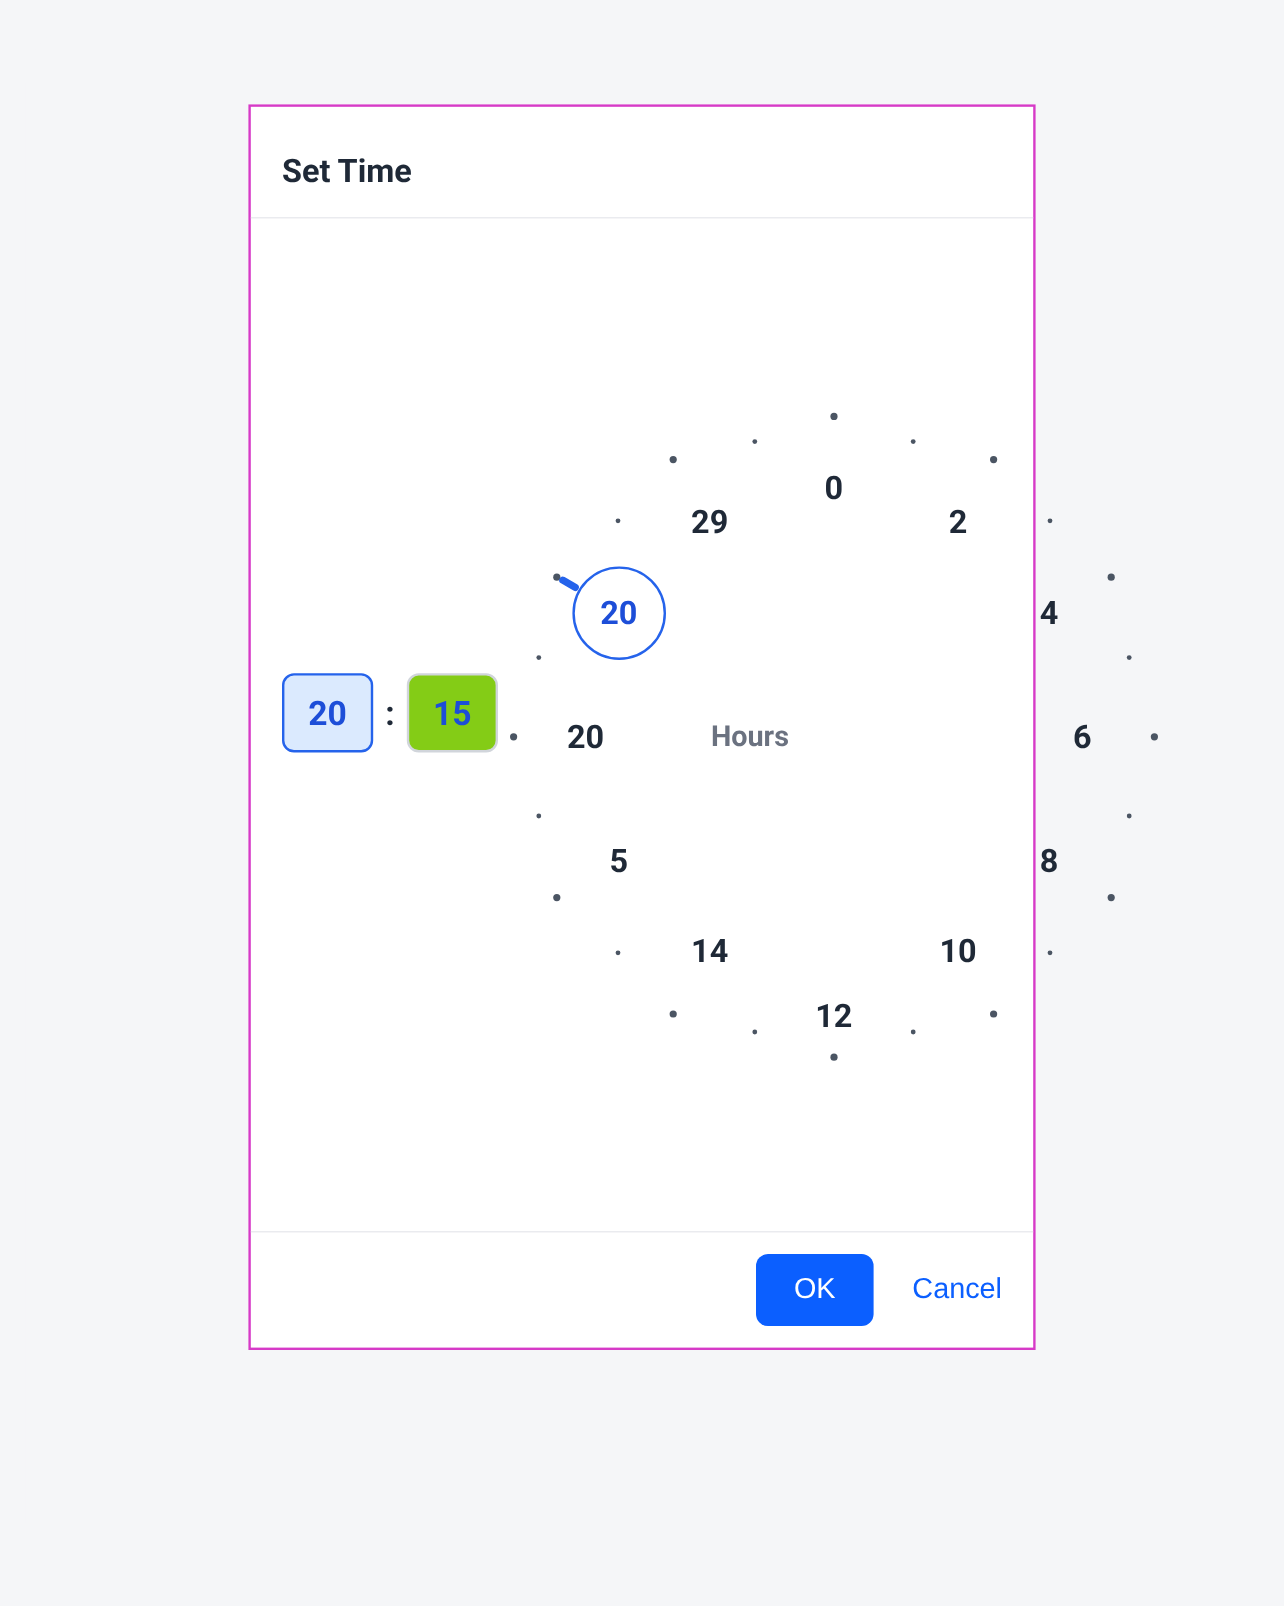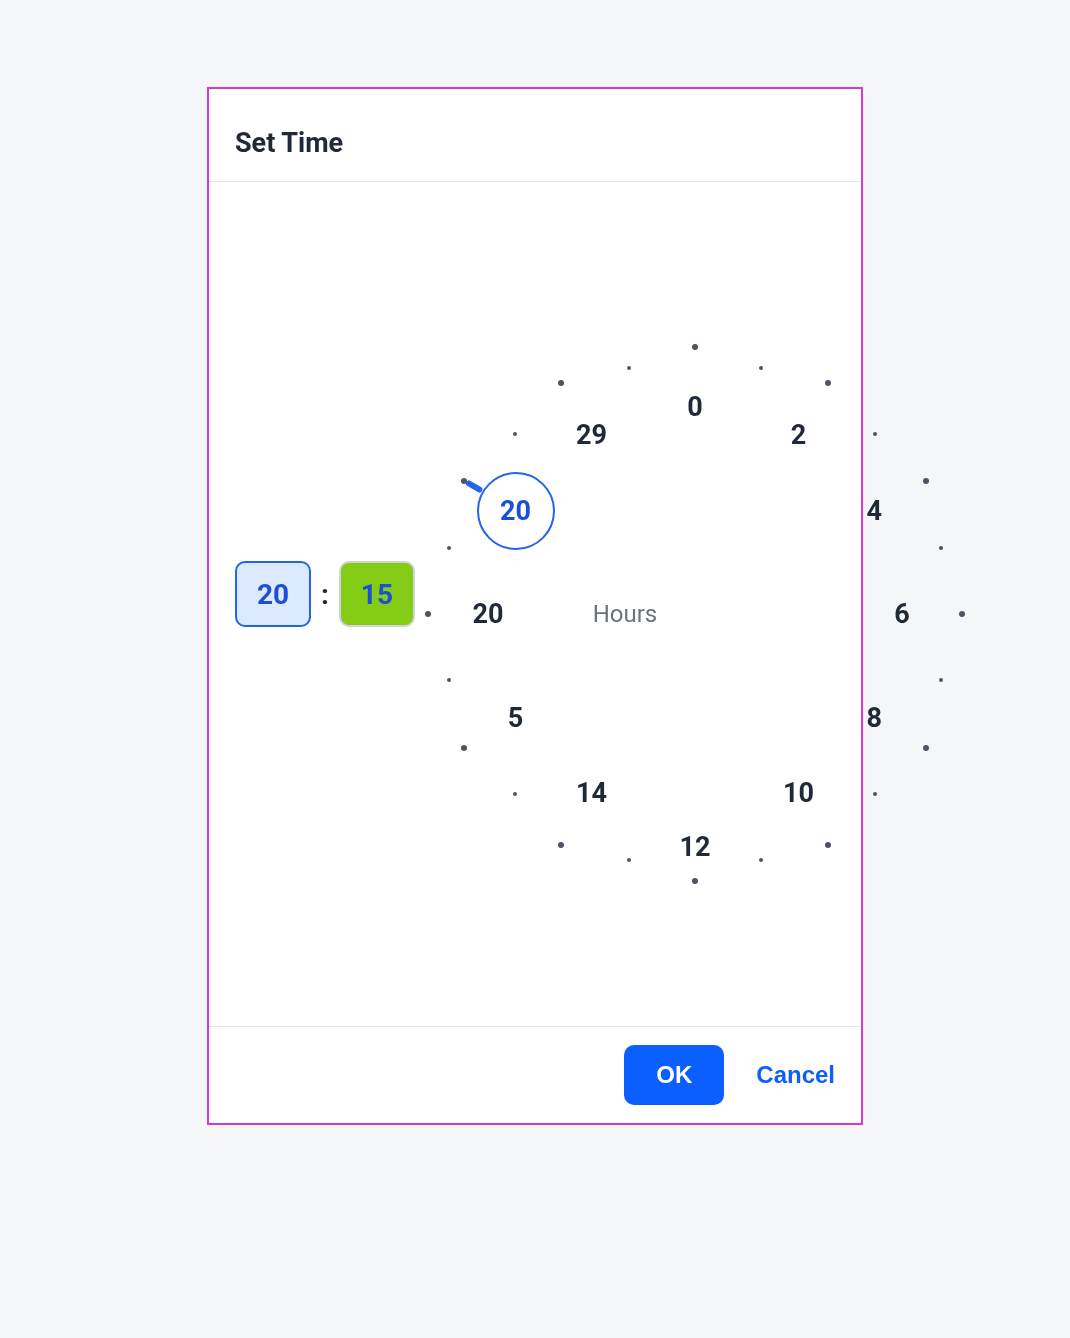--- a/index.html
+++ b/index.html
@@ -90,21 +90,21 @@
       width: 560px;
       height: 560px;
     }
     .clock-label {
       position: absolute;
       top: 50%;
       left: 50%;
       transform: translate(-50%, -50%);
       font-size: 24px;
       color: #6b7280;
-      font-weight: 400;
+      font-weight: 700;
     }
     .clock-number {
       position: absolute;
       font-size: 27px;
       font-weight: 700;
       color: #1f2937;
       transform: translate(-50%, -50%);
       cursor: pointer;
     }
     .clock-dot {
@@ -152,31 +152,31 @@
       padding: 18px 26px;
       display: flex;
       justify-content: flex-end;
       align-items: center;
       gap: 32px;
     }
     .btn-ok {
       background: #0b5fff;
       color: #ffffff;
       font-size: 24px;
-      font-weight: 700;
+      font-weight: 400;
       border: none;
       border-radius: 10px;
       padding: 16px 32px;
       cursor: pointer;
     }
     .btn-cancel {
       background: transparent;
       color: #0b5fff;
       font-size: 24px;
-      font-weight: 700;
+      font-weight: 400;
       border: none;
       cursor: pointer;
     }
   </style>
 </head>
 <body>
 
 <div class="outer-card">
   <div class="dialog">
 

